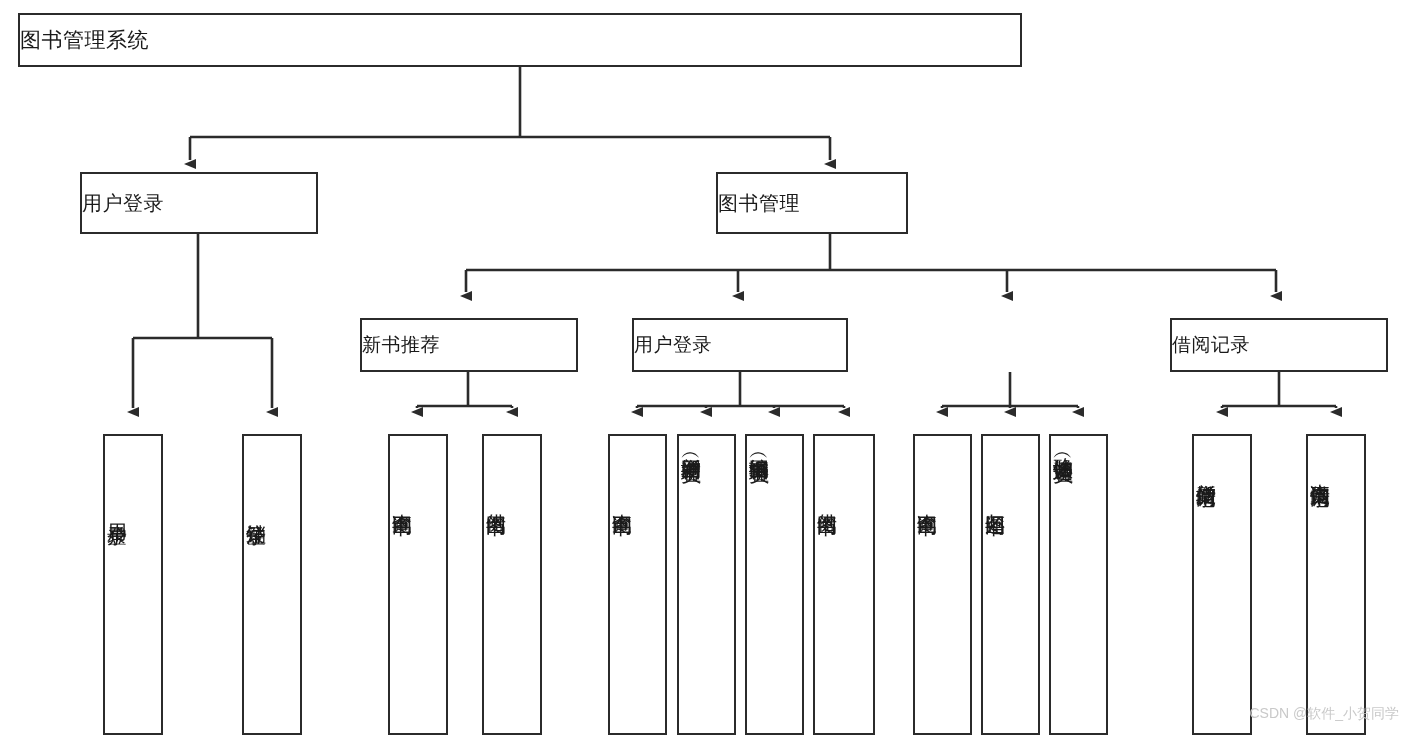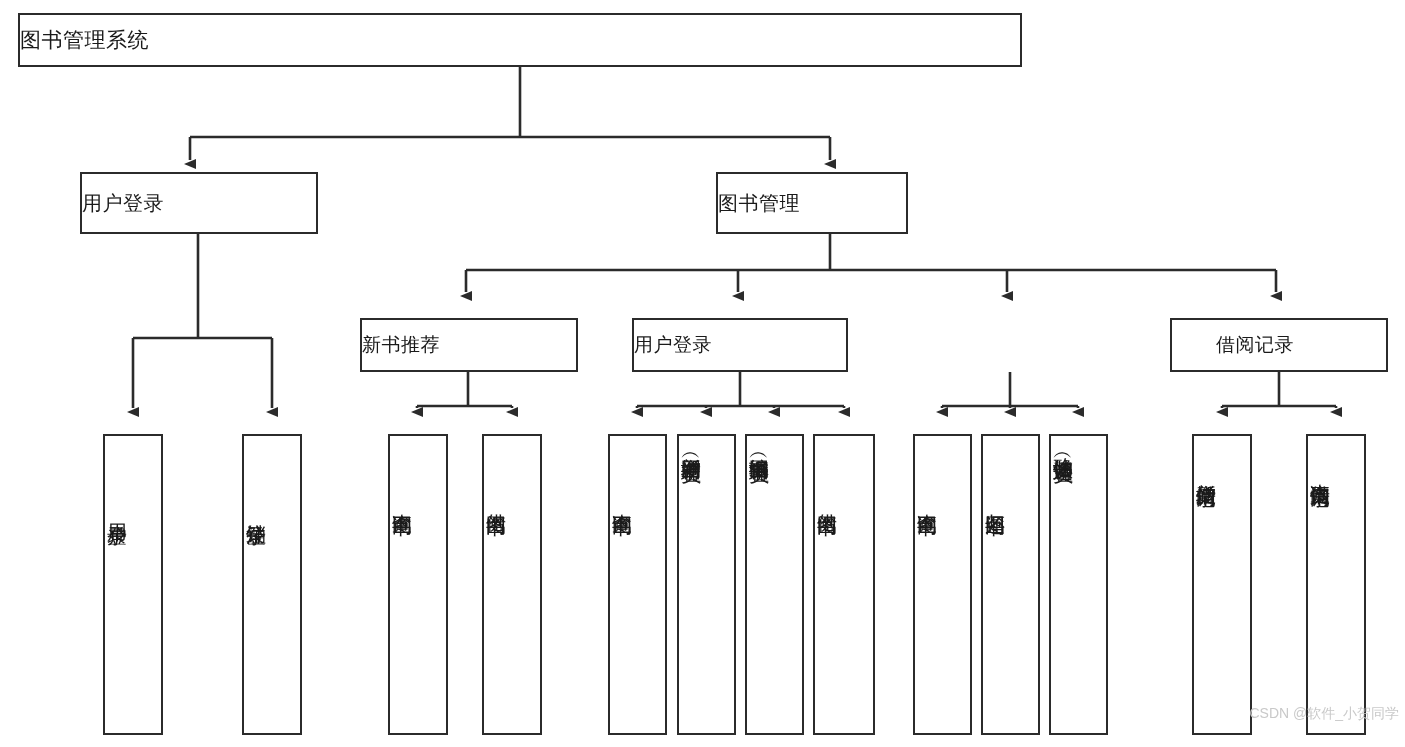--- a/index.html
+++ b/index.html
@@ -129,21 +129,21 @@
   <div class="node node-h node-l2" style="left:716px; top:172px; width:192px; height:62px;">
     <span class="label">图书管理</span>
   </div>
 
   <div class="node node-h node-l3" style="left:360px; top:318px; width:218px; height:54px;">
     <span class="label">新书推荐</span>
   </div>
   <div class="node node-h node-l3" style="left:632px; top:318px; width:216px; height:54px;">
     <span class="label">用户登录</span>
   </div>
-  <div class="node node-h node-l3" style="left:1170px; top:318px; width:218px; height:54px;padding-left:44px;">
+  <div class="node node-h node-l3" style="left:1170px; top:318px; width:218px; height:54px;">
     <span class="label">借阅记录</span>
   </div>
 
   <div class="node node-v" style="left:103px; top:434px; width:60px; height:301px; padding-top:72px;">
     <span class="label">用户登录</span>
   </div>
   <div class="node node-v" style="left:242px; top:434px; width:60px; height:301px; padding-top:72px;">
     <span class="label">注销登录</span>
   </div>
 

